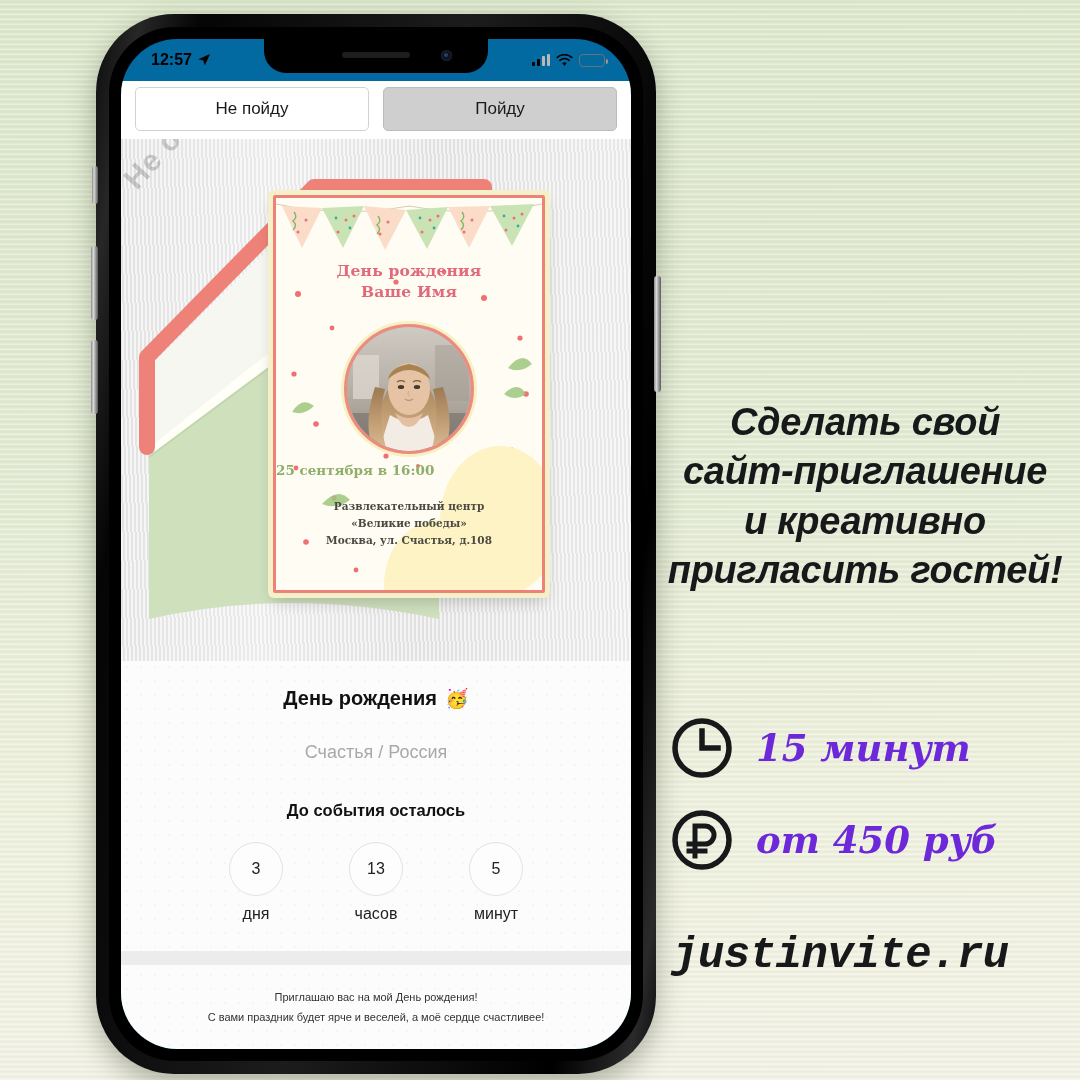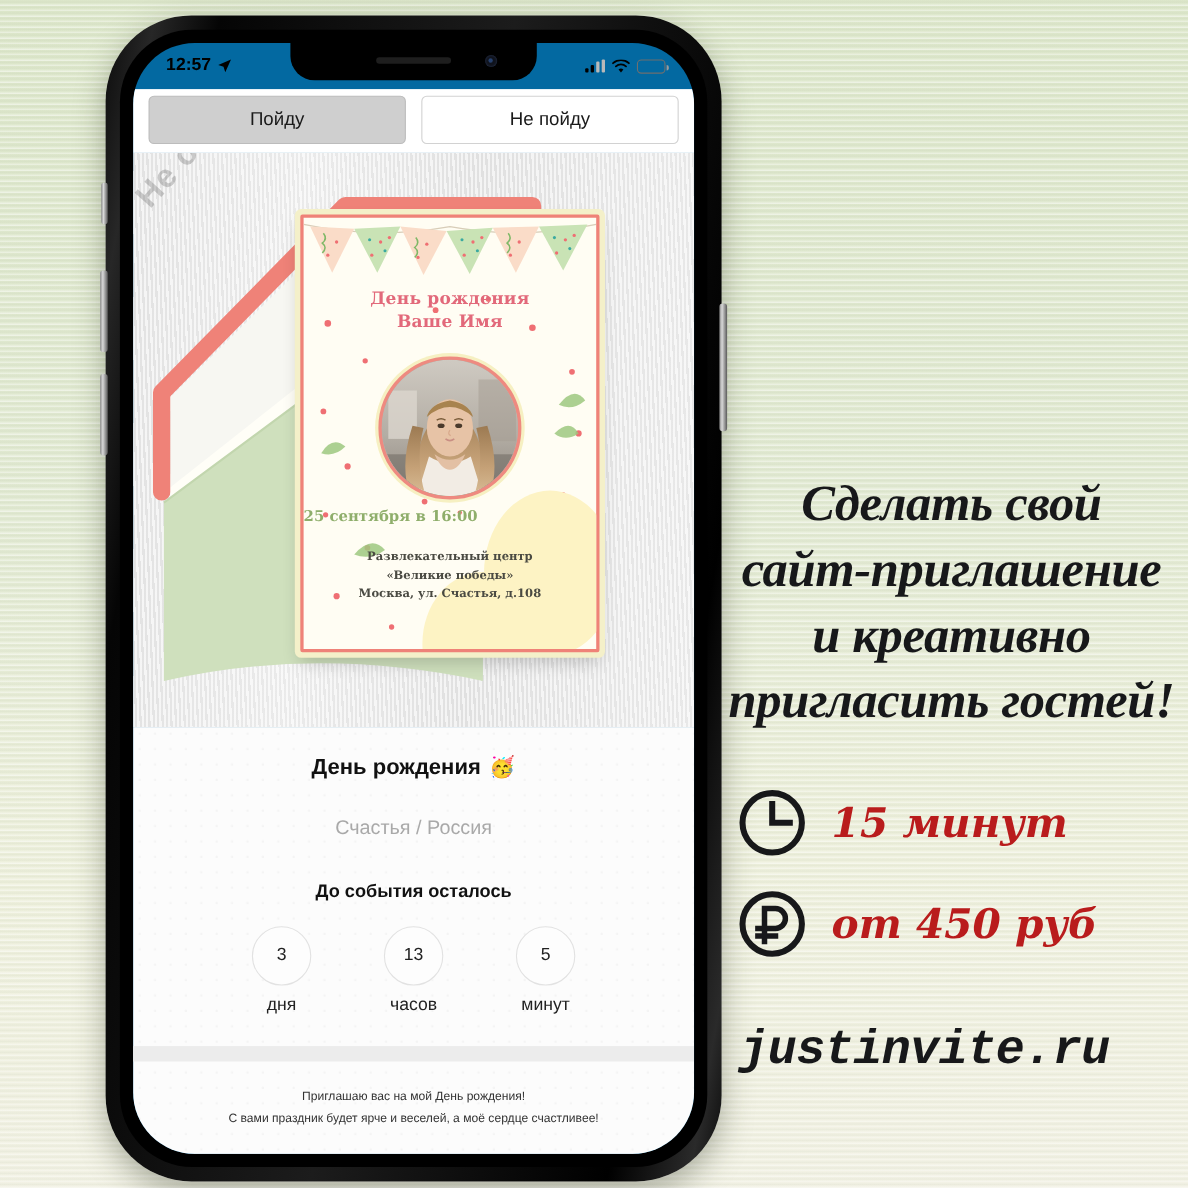--- a/index.html
+++ b/index.html
@@ -155,31 +155,31 @@
   .cd-label{margin-top:9px;font-size:16px;color:#222;}
   .divider{position:relative;height:14px;background:#ececec;margin-top:28px;}
   .invite-text{
     position:relative;text-align:center;color:#333;font-size:11px;line-height:1.85;
     padding:22px 38px 0;box-sizing:border-box;
   }
 
   
   .promo{position:absolute;left:650px;top:0;width:430px;height:1080px;}
   .promo-head{
-    position:absolute;top:428px;left:0;width:430px;text-align:center;
-    font-family:Liberation Serif, serif;font-style:italic;font-weight:bold;
-    font-size:46px;line-height:1.30;color:#17181a;letter-spacing:-.3px;
+    position:absolute;top:398px;left:0;width:430px;text-align:center;
+    font-family:Liberation Sans, sans-serif;font-style:italic;font-weight:bold;
+    font-size:38px;line-height:1.30;color:#17181a;letter-spacing:-.3px;
   }
   .feat{position:absolute;left:20px;display:flex;align-items:center;gap:22px;}
   .feat-1{top:716px;}
   .feat-2{top:808px;}
   .feat-ico{width:64px;height:64px;flex:0 0 64px;}
   .feat-txt{
     font-family:"DejaVu Serif",serif;font-style:italic;font-weight:bold;
-    font-size:37px;color:#b91c1c;white-space:nowrap;
+    font-size:37px;color:#6d28d9;white-space:nowrap;
   }
   .promo-url{
     position:absolute;top:930px;left:22px;
     font-family:Liberation Mono, monospace;font-style:italic;font-weight:bold;
     font-size:44px;color:#17181a;letter-spacing:-.5px;
   }
 </style>
 </head>
 <body>
 
@@ -216,22 +216,22 @@
           <svg width="17" height="13" viewBox="0 0 17 13">
             <path d="M8.5 11.9 L6.3 9.1 a3.6 3.6 0 0 1 4.4 0 Z" fill="#000"></path>
             <path d="M3.9 6.3 a7 7 0 0 1 9.2 0" stroke="#000" stroke-width="1.7" fill="none" stroke-linecap="round"></path>
             <path d="M1.3 3.4 a11 11 0 0 1 14.4 0" stroke="#000" stroke-width="1.7" fill="none" stroke-linecap="round"></path>
           </svg>
           <span class="batt"><span class="batt-fill"></span></span>
         </div>
       </div>
 
       <div class="tabbar">
+        <div class="tab">Не пойду</div>
         <div class="tab active">Пойду</div>
-        <div class="tab">Не пойду</div>
       </div>
 
       <div class="hero">
 
         <div class="env">
           <svg viewBox="0 0 400 470" preserveAspectRatio="none">
             <path d="M8 290 L8 200 L175 30 L345 30 L345 120" fill="none" stroke="#ef8278" stroke-width="16" stroke-linejoin="round" stroke-linecap="round"></path>
             <path d="M16 286 L16 204 L180 42 L336 42 L336 122 Z" fill="#f7f7f2"></path>
             <path d="M16 286 L150 180 L300 300 L300 430 L16 430 Z" fill="#fffef7"></path>
             <path d="M10 300 L150 196 L300 312 L300 462 Q150 430 10 462 Z" fill="#cfe0bd"></path>

